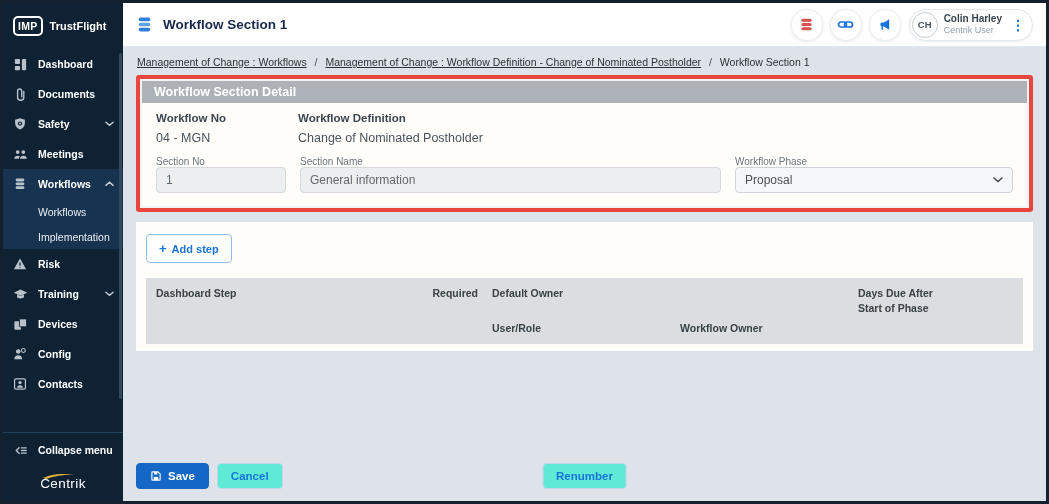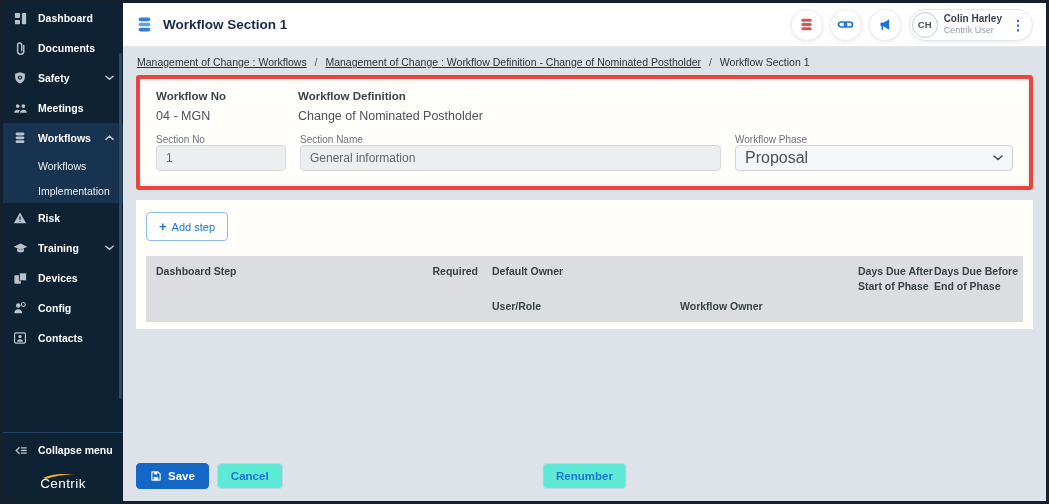--- a/index.html
+++ b/index.html
@@ -56,26 +56,26 @@
   .detail-row1 { display:flex; }
   .col-wfno { width:142px; flex:0 0 142px; }
   .lbl-strong { font-size:11.5px; font-weight:bold; color:#3c444c; }
   .val-text { font-size:12.5px; color:#4a525a; margin-top:7px; }
   .detail-row2 { display:flex; gap:14px; margin-top:11px; }
   .col-secno { width:130px; flex:0 0 130px; }
   .col-secname { flex:1; min-width:0; }
   .col-phase { width:278px; flex:0 0 278px; }
   .lbl-small { font-size:10px; color:#6b737b; margin-bottom:0; }
   .txt-input { width:100%; height:26px; background:#eceef0; border:1px solid #d5d9dc; border-radius:4px; padding:0 9px; font-size:12px; color:#62696f; font-family:"Liberation Sans",sans-serif; }
-  .select-box { height:26px; background:#f5f6f7; border:1px solid #ced3d7; border-radius:4px; display:flex; align-items:center; justify-content:space-between; padding:0 9px; font-size:16px; color:#4a525a; cursor:pointer;text-align:right; }
+  .select-box { height:26px; background:#f5f6f7; border:1px solid #ced3d7; border-radius:4px; display:flex; align-items:center; justify-content:space-between; padding:0 9px; font-size:12px; color:#4a525a; cursor:pointer;text-align:right; }
   .select-box .chev { color:#43484d; display:flex; }
   
   .steps-panel { margin-top:10px; }
   .steps-body { background:#fffefb; padding:12px 10px 7px; }
-  .add-step-btn { display:inline-flex; align-items:center; gap:5px; background:#fff; border:1px solid #8fbcec; border-radius:4px; color:#1a73d9; font-weight:normal; font-size:11px; padding:6px 12px; cursor:pointer; }
+  .add-step-btn { display:inline-flex; align-items:center; gap:5px; background:#fff; border:1px solid #8fbcec; border-radius:4px; color:#1a73d9; font-weight:bold; font-size:11px; padding:6px 12px; cursor:pointer; }
   .plus-icon::before { content:"+"; font-size:13px; font-weight:bold; }
   .steps-thead { margin-top:15px; background:#dbdde0; display:flex; padding:8px 10px 9px; font-size:10.5px; font-weight:bold; color:#3a4147; line-height:1.4; }
   .th-c1 { flex:0 0 272px; }
   .th-c2 { flex:0 0 50px; text-align:right; }
   .th-c3 { flex:0 0 188px; margin-left:14px; }
   .th-c3 .l2 { margin-top:20px; }
   .th-c4 { flex:0 0 178px; display:flex; align-items:flex-end; }
   .th-c5 { flex:0 0 76px; }
   .th-c6 { flex:0 0 96px; }
   
@@ -83,20 +83,24 @@
   .btn { font-family:"Liberation Sans",sans-serif; font-size:11.5px; font-weight:bold; border-radius:4px; padding:6px 13px; cursor:pointer; display:inline-flex; align-items:flex-end; gap:6px; }
   .btn-primary { background:#1467c5; border:1px solid #1467c5; color:#fff; }
   .btn-secondary { background:#5eead4; border:1px solid #c6d5e6; color:#1a73d9; margin-left:8px; }
   .btn-center { position:absolute; left:50%; transform:translateX(-50%); margin-left:0; }
   svg { display:block; }
 </style>
 </head>
 <body>
 
 <div class="sidebar">
+  <div class="sb-logo">
+    <span class="imp-badge">IMP</span>
+    <span class="brand-name">TrustFlight</span>
+  </div>
   <div class="sb-nav">
 
     <div class="sb-item">
       <span class="ic">
         <svg width="15" height="15" viewBox="0 0 16 16">
             <g fill="currentColor">
               <rect x="2" y="2" width="5.5" height="5.5" rx="1"></rect>
               <rect x="2" y="9.5" width="5.5" height="4.5" rx="1"></rect>
               <rect x="9.5" y="2" width="4.5" height="12" rx="1"></rect>
             </g>
@@ -308,20 +312,21 @@
     <div class="breadcrumb">
       <span class="crumb-link">Management of Change : Workflows</span>
       <span class="crumb-sep">/</span>
       <span class="crumb-link">Management of Change : Workflow Definition - Change of Nominated Postholder</span>
       <span class="crumb-sep">/</span>
       <span>Workflow Section 1</span>
     </div>
 
     <div class="highlight-box">
       <div>
+        <div class="panel-header">Workflow Section Detail</div>
         <div class="panel-body">
           <div class="detail-row1">
             <div class="col-wfno">
               <div class="lbl-strong">Workflow No</div>
               <div class="val-text">04 - MGN</div>
             </div>
             <div>
               <div class="lbl-strong">Workflow Definition</div>
               <div class="val-text">Change of Nominated Postholder</div>
             </div>
@@ -368,24 +373,20 @@
             <div>Default Owner</div>
             <div class="l2">User/Role</div>
           </div>
           <div class="th-c4">
             <div>Workflow Owner</div>
           </div>
           <div class="th-c5">
             <div>Days Due After</div>
             <div>Start of Phase</div>
           </div>
-          <div class="th-c6">
-            <div>Days Due Before</div>
-            <div>End of Phase</div>
-          </div>
         </div>
       </div>
     </div>
 
     <div class="footer">
       <button class="btn btn-primary">
         <span>
           <svg width="12" height="12" viewBox="0 0 16 16">
               <path d="M2.5 3.5c0-.6.4-1 1-1h7.1l2.9 2.9v7.1c0 .6-.4 1-1 1H3.5c-.6 0-1-.4-1-1z" fill="none" stroke="#fff" stroke-width="1.5"></path>
               <rect x="5" y="9.2" width="6" height="4.2" fill="#fff"></rect>

